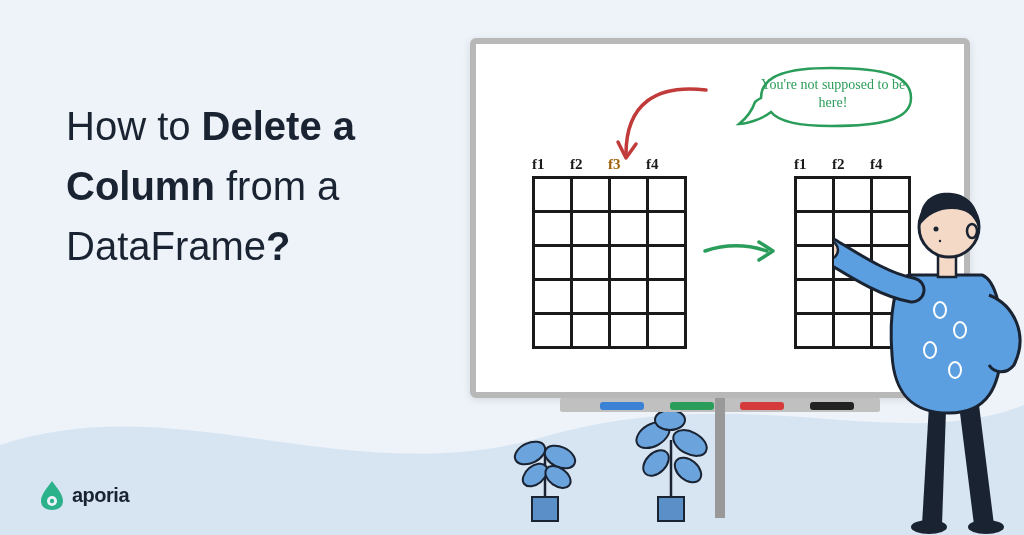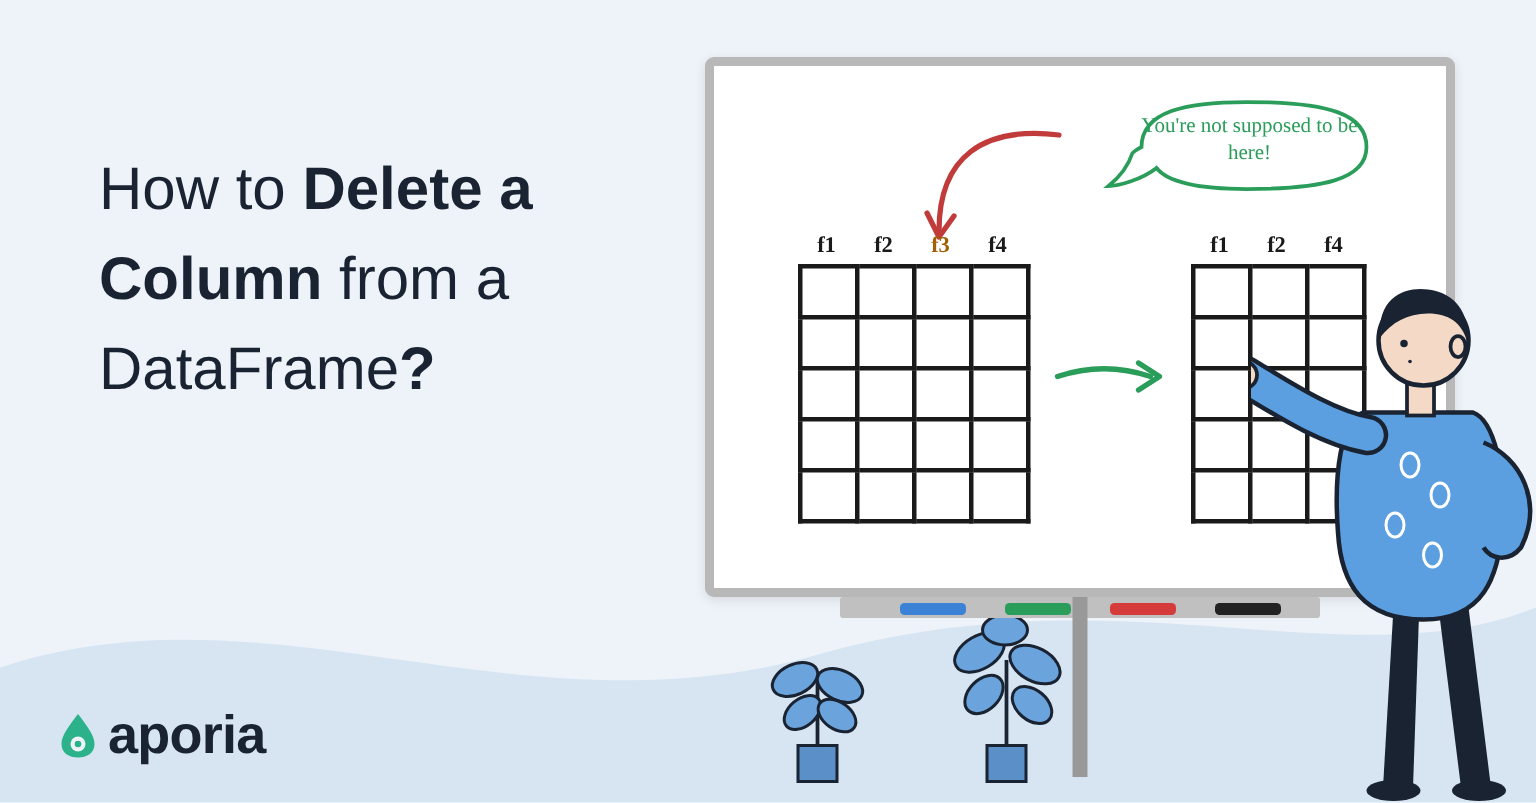--- a/index.html
+++ b/index.html
@@ -32,21 +32,21 @@
 .title .bold { font-weight: 700; }
 .logo {
   position: absolute;
   left: 38px;
   bottom: 24px;
   display: flex;
   align-items: center;
   gap: 6px;
 }
 .logo-text {
-  font-size: 36px;
+  font-size: 20px;
   font-weight: 600;
   color: #1a2332;
   letter-spacing: -0.5px;
 }
 .whiteboard {
   position: absolute;
   left: 470px;
   top: 38px;
   width: 500px;
   height: 360px;
@@ -94,21 +94,20 @@
 }
 .grid-left { left: 56px; top: 132px; }
 .grid-right { left: 318px; top: 132px; }
 .col-header {
   position: absolute;
   font-family: 'Comic Sans MS', cursive;
   font-size: 15px;
   font-weight: 600;
   color: #1a1a1a;
   width: 38px;
-  text-align: center;
 }
 .col-header.bad { color: #a16207; }
 .speech {
   position: absolute;
   left: 255px;
   top: 18px;
   width: 200px;
   height: 72px;
 }
 .speech-text {

